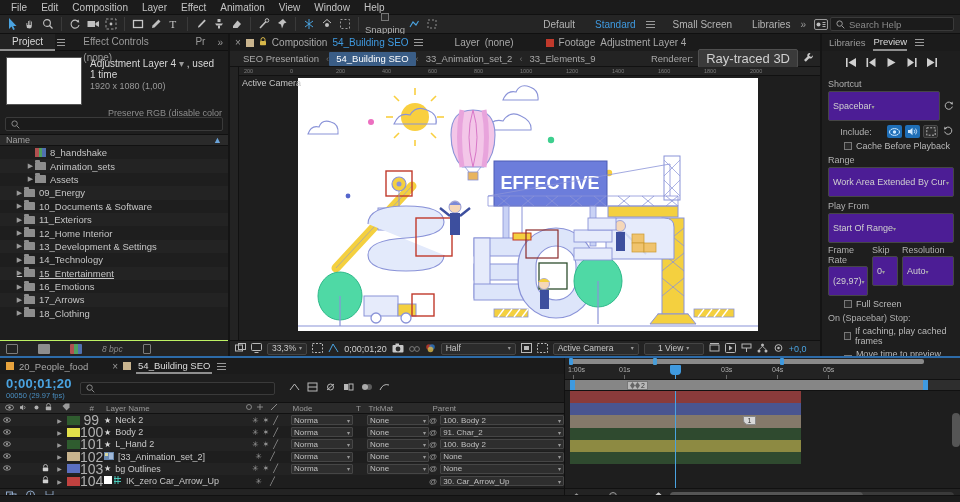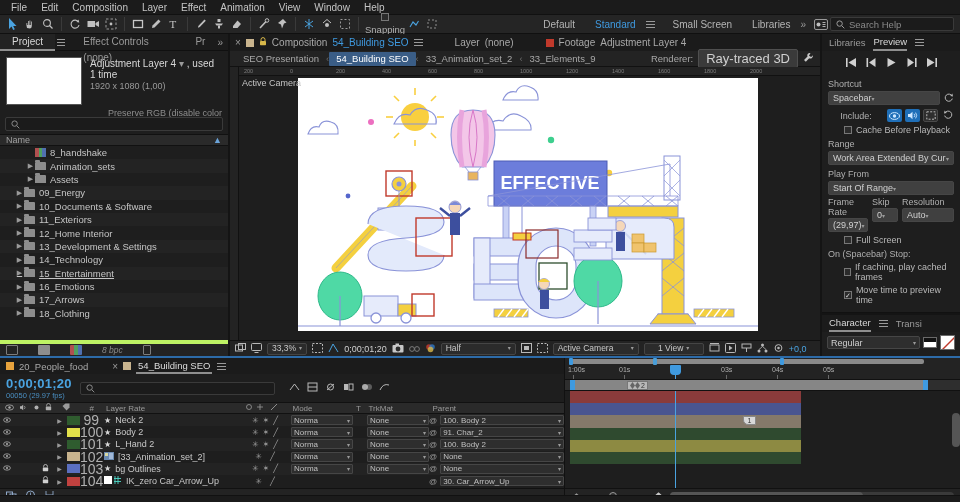--- a/index.html
+++ b/index.html
@@ -70,21 +70,21 @@
           color:#c6c6c6; padding-left:4px; }
   .frow:nth-child(even) { background:#232323; }
   .frow:nth-child(odd) { background:#1e1e1e; }
   .tri { width:9px; color:#9a9a9a; font-size:7px; flex:none; text-align:center; }
   .fold { width:11px; height:8px; background:#8d8d8d; border-radius:1px 1px 0 0; flex:none;
           margin-right:4px; position:relative; }
   .fold:after{ content:""; position:absolute; left:0; top:-2px; width:5px; height:2px;
                background:#8d8d8d; border-radius:1px 1px 0 0; }
   .ficon { width:11px; height:9px; margin-right:4px; flex:none;
            background:linear-gradient(90deg,#b05050 0 33%,#50a060 33% 66%,#5070b0 66%); }
-  .projfoot { height:16px; background:#232323; border-top:4px solid #bef264;
+  .projfoot { height:16px; background:#232323; border-top:1px solid #bef264;
               display:flex; align-items:center; gap:20px; padding:0 6px;font-style:italic; }
   .pf-ic { width:12px; height:10px; border:1px solid #7d7d7d; border-radius:1px; }
   .bpc { font-size:8.5px; color:#8a8a8a; }
 
   
   .comp { flex:1; display:flex; flex-direction:column; background:#1e1e1e;
           border-right:2px solid #141414; }
   .comptabs { height:17px; background:#1b1b1b; display:flex; align-items:center;
               gap:5px; padding:0 5px; font-size:10px; color:#a8a8a8; }
   .cswatch { width:8px; height:8px; background:#c9b48e; }
@@ -120,21 +120,21 @@
 
   
   .rdock { width:138px; background:#1e1e1e; display:flex; flex-direction:column; }
   .rtabs { height:17px; background:#1b1b1b; display:flex; align-items:center;
            gap:8px; padding:0 7px; font-size:9.5px; color:#9a9a9a; }
   .rtabs .active { color:#d8d8d8; border-bottom:2px solid #8f8f8f; height:17px; line-height:16px; }
   .prevbody { padding:4px 6px 4px; border-bottom:1px solid #111; }
   .transport { display:flex; justify-content:center; gap:9px; padding:3px 0 6px; }
   .tp { color:#cfcfcf; font-size:9px; }
   .rlabel { font-size:9px; color:#b0b0b0; margin:4px 0 2px; }
-  .rsel { height:14px; background:#404040; border:1px solid #464646; border-radius:2px;
+  .rsel { height:30px; background:#4c1d95; border:1px solid #464646; border-radius:2px;
           display:flex; align-items:center; justify-content:flex-start;
           padding:0 4px; font-size:9px; color:#d0d0d0; }
   .incl { display:flex; align-items:center; gap:3px; margin:4px 0 3px;text-align:center; }
   .icbtn { width:15px; height:13px; background:#1f6fb8; border-radius:2px;
            display:flex; align-items:center; justify-content:center; color:#cfe8ff; font-size:8px; }
   .icbtn.dk { background:#2e2e2e; border:1px solid #4a4a4a; color:#b8b8b8; }
   .ckrow { display:flex; align-items:center; gap:4px; margin:3px 0; font-size:9px; color:#b8b8b8;padding-left:16px; }
   .frrow { display:flex; gap:4px; margin-top:2px; }
   .fr-c { display:flex; flex-direction:column; }
   .fr-c .rlabel { margin:0 0 1px; }
@@ -1190,21 +1190,21 @@
             <svg width="7" height="8" viewBox="0 0 7 8">
                 <path d="M1.6 3.4 V2.4 A1.9 1.9 0 0 1 5.4 2.4 V3.4" stroke="#b0b0b0" fill="none" stroke-width="0.8"></path>
                 <rect x="0.8" y="3.4" width="5.4" height="3.8" rx="0.6" fill="#b0b0b0"></rect>
               </svg></span>
         </span>
         <span style="width:16px;text-align:center">
           <svg width="8" height="8" viewBox="0 0 8 8">
               <path d="M0.5 3 L3.5 0.5 L7.5 0.5 L7.5 4.5 L4.5 7.5 Z" fill="#9a9a9a"></path>
             </svg></span>
         <span style="width:24px;text-align:right;padding-right:4px">#</span>
-        <span style="flex:1;padding-left:8px">Layer Rate</span>
+        <span style="flex:1;padding-left:8px">Layer Name</span>
         <span style="width:52px;text-align:center">
           <svg width="40" height="8" viewBox="0 0 40 8">
               <circle cx="5" cy="4" r="2.5" stroke="#9a9a9a" fill="none" stroke-width="0.8"></circle>
               <path d="M16 1 L16 7 M13 4 L19 4" stroke="#9a9a9a" stroke-width="0.8"></path>
               <path d="M27 7 L33 1" stroke="#9a9a9a" stroke-width="0.9"></path>
             </svg></span>
         <span style="width:62px;padding-left:3px">Mode</span>
         <span style="width:14px;text-align:center">T</span>
         <span style="width:62px;padding-left:3px">TrkMat</span>
         <span style="flex:1;padding-left:5px">Parent</span>

